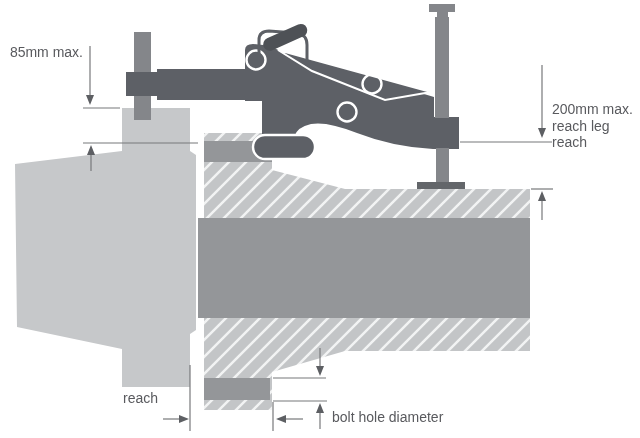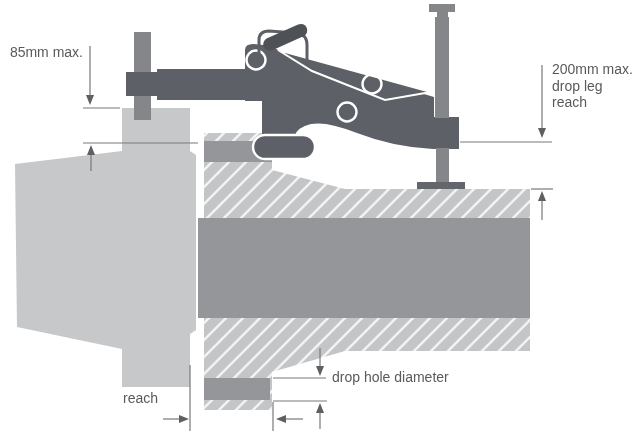--- a/index.html
+++ b/index.html
@@ -15,21 +15,21 @@
   .fill-light{fill:var(--light_gray);} .fill-mid{fill:var(--mid_gray);}
   .fill-dark{fill:var(--dark_gray);} .fill-leg{fill:var(--leg_gray);}
   .fill-foot{fill:var(--foot_gray);} .fill-handle{fill:var(--handle_gray);}
   .stroke-white{stroke:#ffffff;}
   .dim{stroke:var(--line_gray);stroke-width:1.2;fill:none;}
   .ah{fill:var(--arrow_gray);}
   .ring{fill:none;stroke:#ffffff;stroke-width:2.4;}
   .wire{fill:none;stroke:var(--dark_gray);stroke-width:3;}
   .label{position:absolute;color:var(--text_gray);font-size:14px;line-height:16.5px;
          white-space:nowrap;}
-  .label.right{text-align:right;} .label.left{text-align:left;}
+  .label.right{text-align:right;} .label.left{text-align:left;margin-top:40px;}
 </style>
 </head>
 <body>
 
 <div class="canvas">
 
   <svg class="diagram-svg" width="640" height="438" viewBox="0 0 640 438">
     <defs>
       <pattern id="hatch" width="17" height="17" patternUnits="userSpaceOnUse">
         <rect width="17" height="17" style="fill:var(--hatch_gray)"></rect>
@@ -109,25 +109,25 @@
       <polygon class="ah" points="320,403 316,413 324,413"></polygon>
     </g>
   </svg>
 
   <div class="label right" style="right:557px;top:44px">
     <div>85mm max.</div>
   </div>
 
   <div class="label left" style="left:552px;top:61px">
     <div>200mm max.</div>
-    <div>drop leg</div>
+    <div>reach leg</div>
     <div>reach</div>
   </div>
 
   <div class="label right" style="right:482px;top:390px">
     <div>reach</div>
   </div>
 
   <div class="label left" style="left:332px;top:369px">
-    <div>drop hole diameter</div>
+    <div>bolt hole diameter</div>
   </div>
 
 </div>
 
 </body></html>

